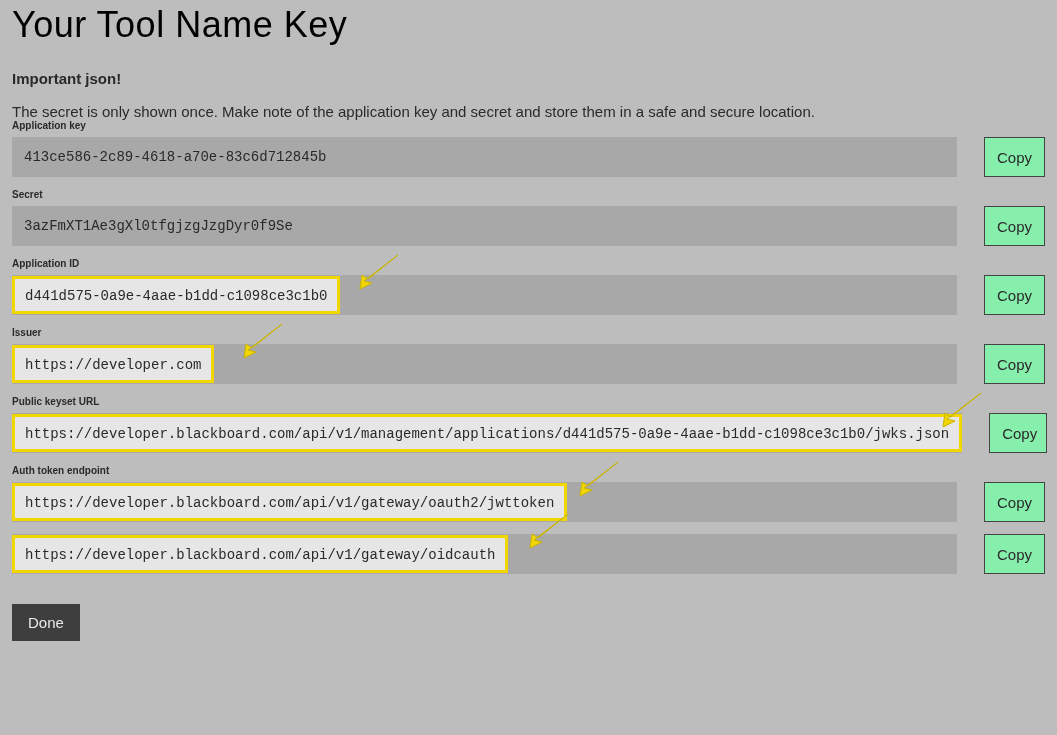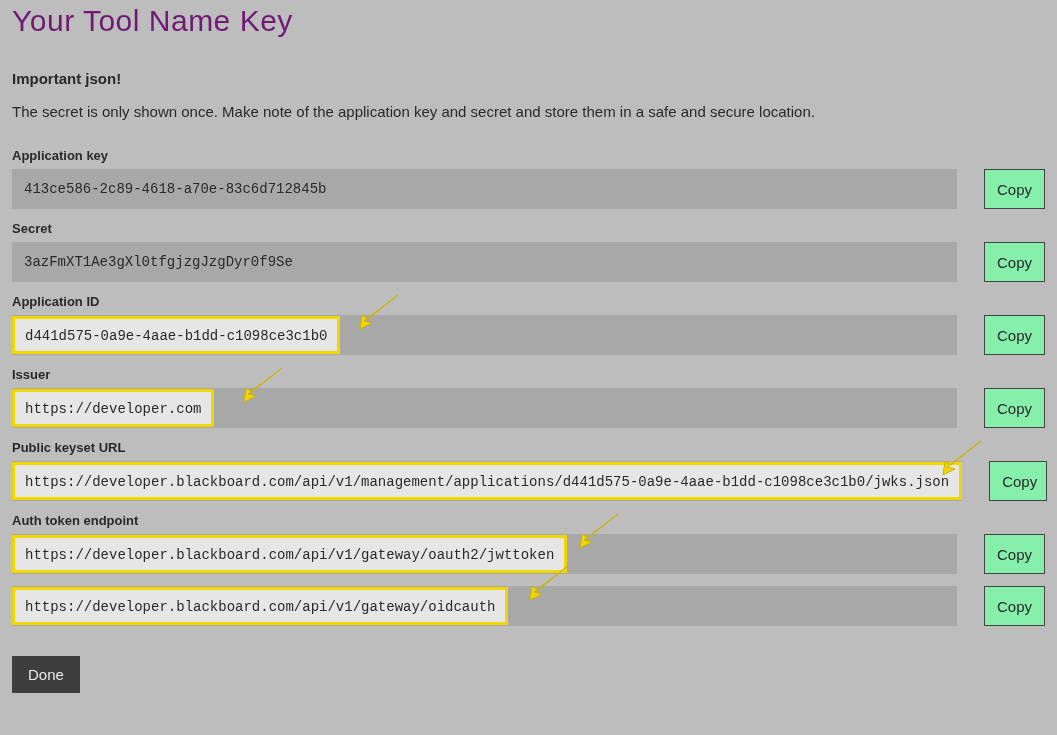--- a/index.html
+++ b/index.html
@@ -8,42 +8,41 @@
       padding: 0;
     }
     body {
       font-family: -apple-system, BlinkMacSystemFont, "Segoe UI", Helvetica, Arial, sans-serif;
       background: #bdbdbd;
       color: #2a2a2a;
       padding: 0 12px 20px 12px;
       width: 1057px;
     }
     .page-title {
-      font-size: 30px;
+      font-size: 36px;
       font-weight: 400;
       letter-spacing: 0.5px;
-      color: #701a75;
-      margin: 4px 0 32px 0;
+      color: #000000;
+      margin: 4px 0 24px 0;
     }
     .important-note {
       font-weight: 700;
       font-size: 15px;
       margin-bottom: 16px;
     }
     .secret-note {
       font-size: 15px;
-      margin-bottom: 28px;
     }
     .field-block {
       margin-bottom: 12px;
       position: relative;
     }
     .field-label {
       font-weight: 700;
-      font-size: 13px;
+      font-size: 10px;
       margin-bottom: 6px;
       display: block;
     }
     .field-row {
       display: flex;
       align-items: stretch;
       gap: 27px;
       position: relative;
     }
     .field-value-container {

